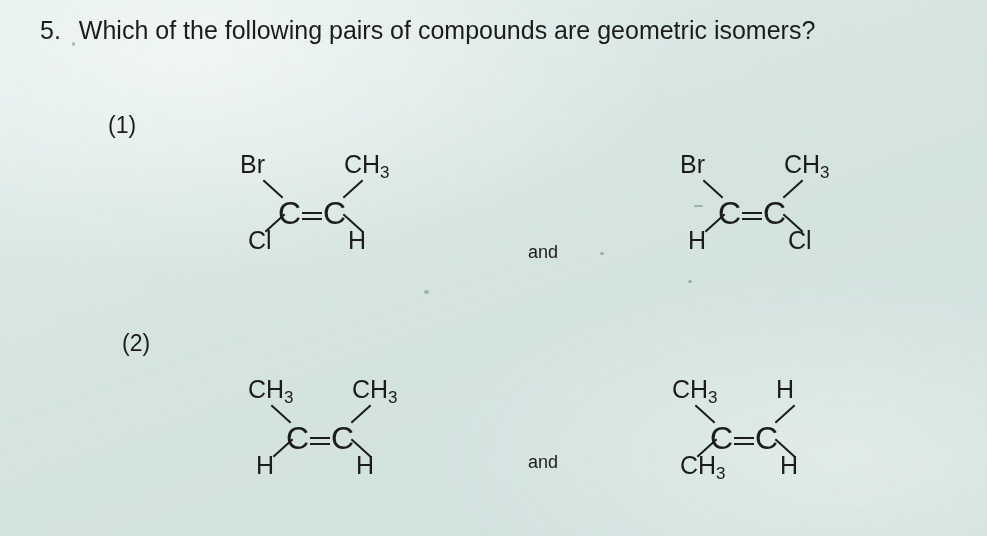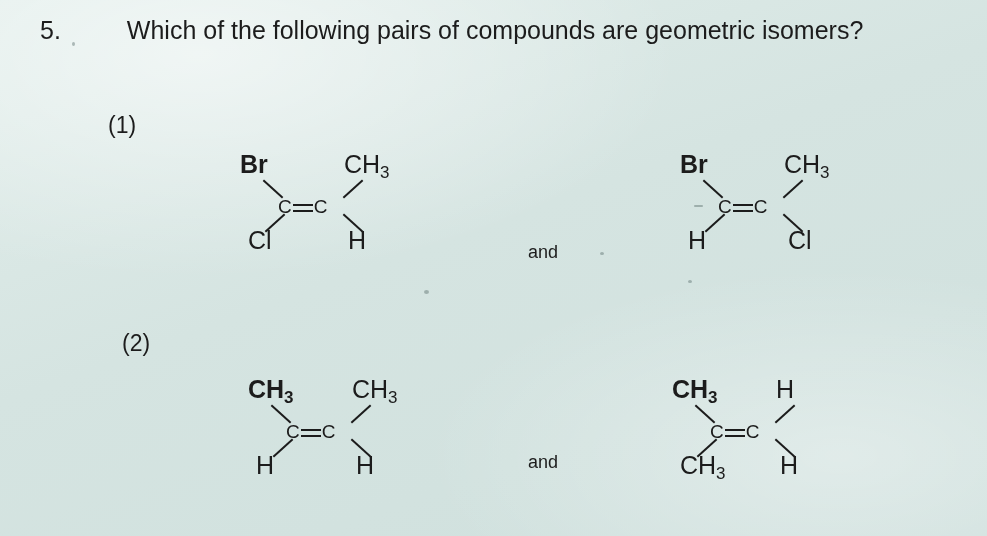--- a/index.html
+++ b/index.html
@@ -37,21 +37,20 @@
     display: flex;
     align-items: baseline;
     white-space: nowrap;
   }
   .q-number {
     font-size: 25px;
     margin-right: 18px;
   }
   .q-text {
     font-size: 25px;
-    margin-left: 48px;
   }
 
   .part-label {
     position: absolute;
     font-size: 23px;
   }
   #part1-label { top: 112px; left: 108px; }
   #part2-label { top: 330px; left: 122px; }
 
   .and-word {
@@ -69,21 +68,21 @@
   }
   #struct-1a { top: 150px; left: 240px; }
   #struct-1b { top: 150px; left: 680px; }
   #struct-2a { top: 375px; left: 248px; }
   #struct-2b { top: 375px; left: 672px; }
 
   .core {
     position: absolute;
     left: 38px;
     top: 45px;
-    font-size: 19px;
+    font-size: 32px;
     letter-spacing: 0px;
     white-space: nowrap;
   }
   .core .dbl {
     display: inline-block;
     position: relative;
     width: 22px;
     height: 25px;
     vertical-align: middle;
   }
@@ -104,21 +103,21 @@
     font-size: 25px;
     white-space: nowrap;
   }
   .sub sub {
     font-size: 17px;
     vertical-align: baseline;
     position: relative;
     top: 5px;
   }
 
-  .tl { top: 0px;   left: 0px; font-weight: bold; }
+  .tl { top: 0px;   left: 0px; }
   .tr { top: 0px;   left: 104px; }
   .bl { top: 76px;  left: 8px; }
   .br { top: 76px;  left: 108px; }
 
   
   .bond {
     position: absolute;
     width: 26px;
     height: 2px;
     background: #1c1c1c;

